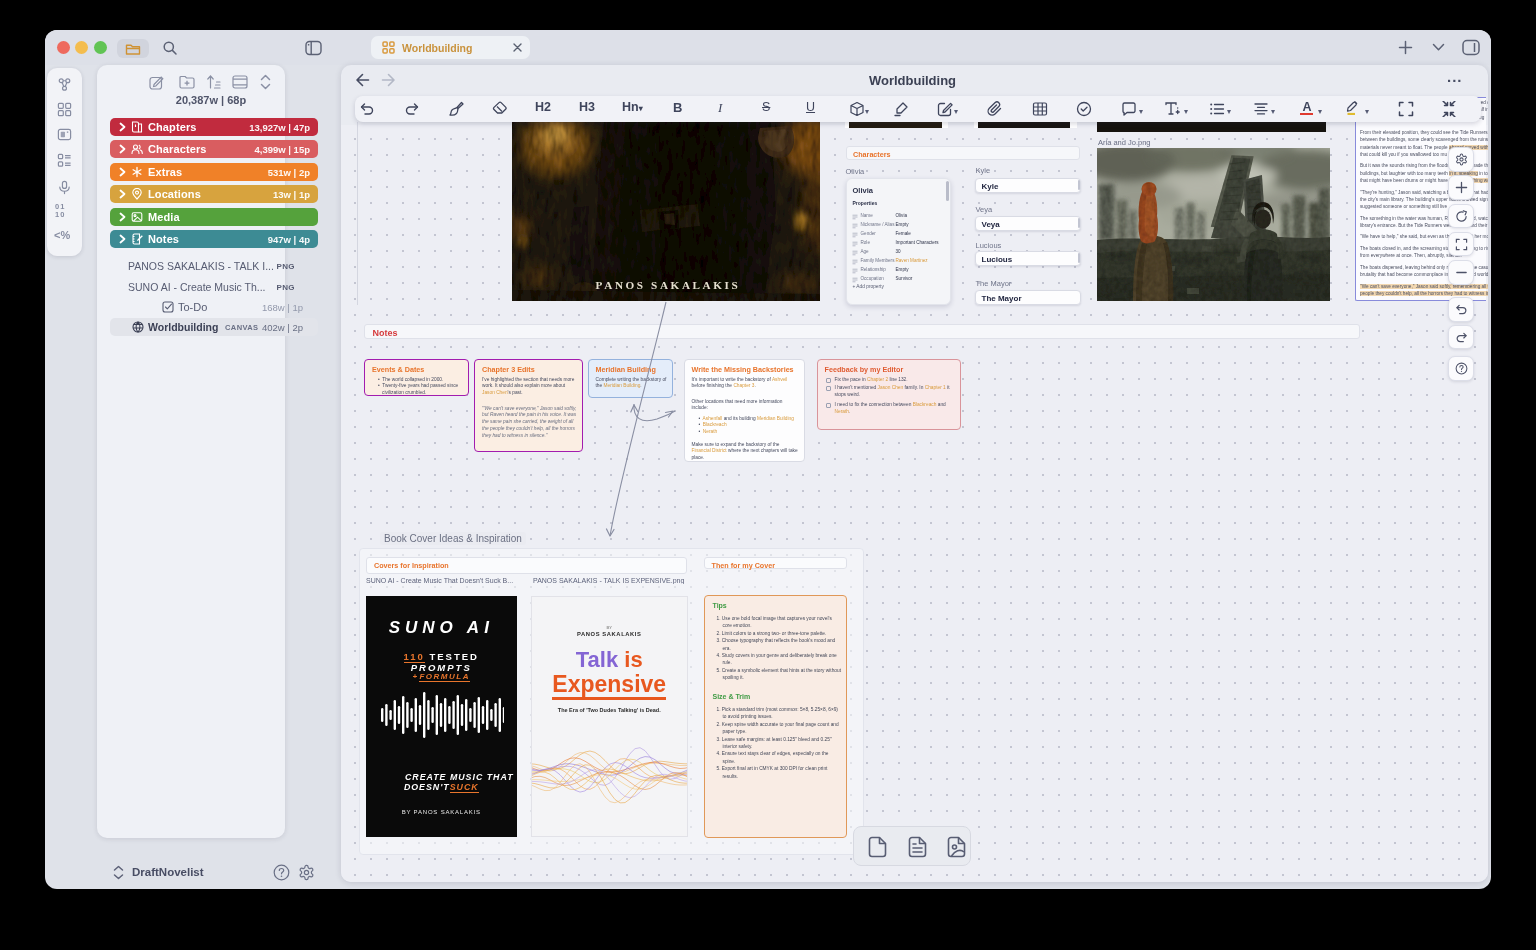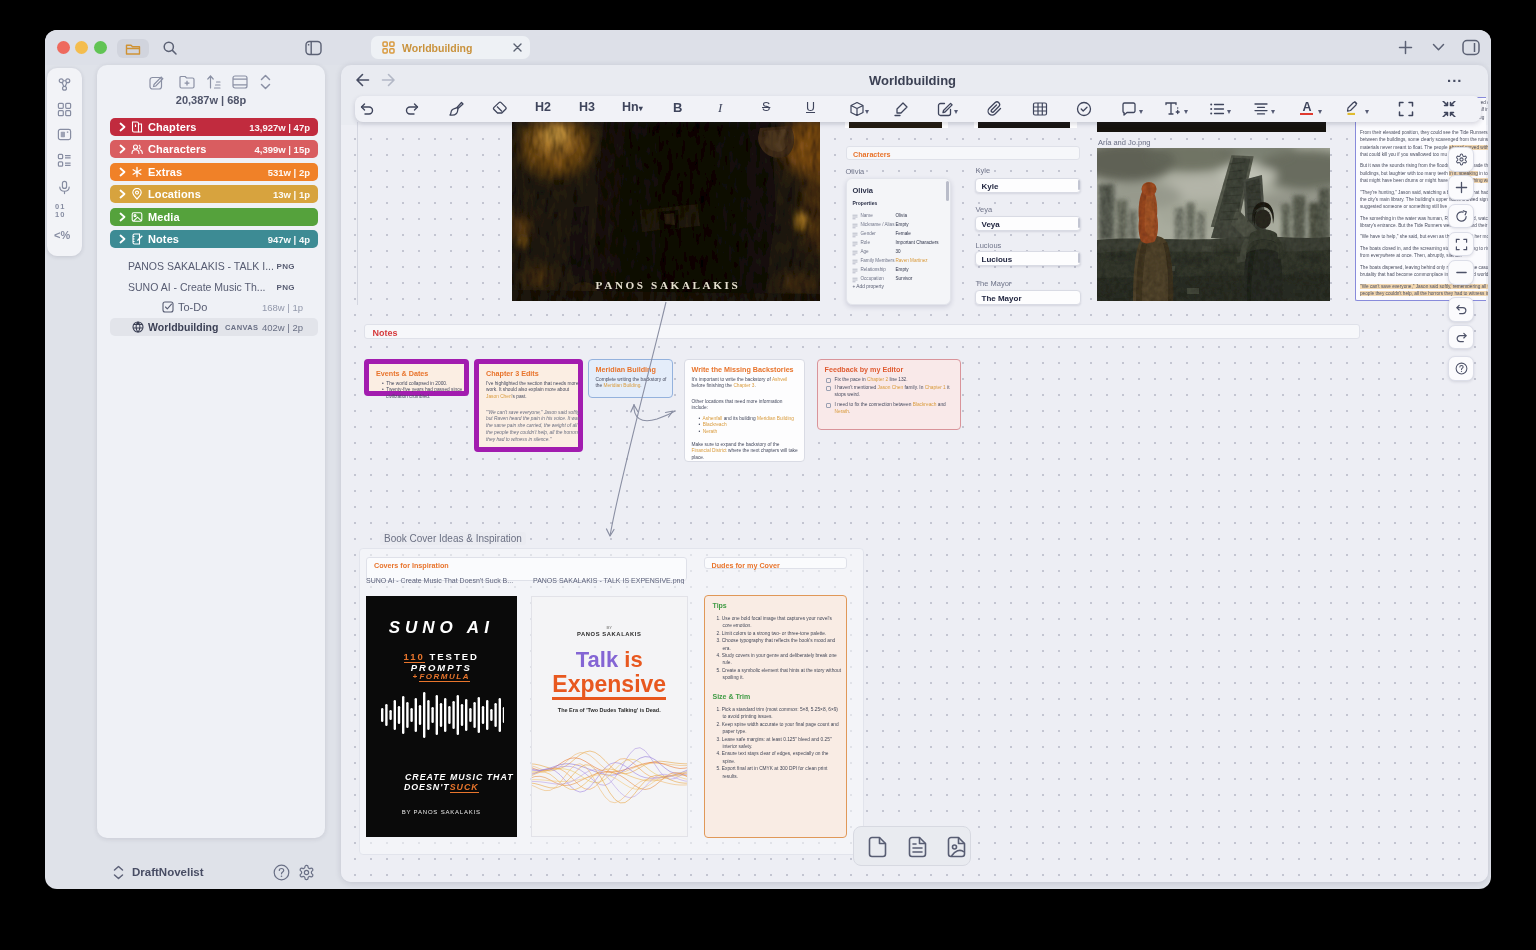--- a/index.html
+++ b/index.html
@@ -7,40 +7,40 @@
   .abs { position:absolute; }
   #win { position:absolute; left:45px; top:30px; width:1446px; height:859px; background:#dfe2e9; border-radius:12px; overflow:hidden; }
   
   .tl { position:absolute; top:11px; width:13px; height:13px; border-radius:50%; }
   #tabbar { position:absolute; left:0; top:0; width:100%; height:35px; background:#dde0e8; }
   #tab { position:absolute; left:326px; top:6px; width:159px; height:23px; background:#eef1f5; border-radius:7px; }
   
   #rail { position:absolute; left:2px; top:38px; width:35px; height:188px; background:#f2f3f7; border-radius:10px; box-shadow:0 1px 4px rgba(30,30,60,.14); }
   .railic { position:absolute; left:10px; width:15px; height:15px; color:#878da2; }
   
-  #side { position:absolute; left:52px; top:35px; width:228px; height:773px; background:#eff1f6; border-radius:10px; box-shadow:0 1px 5px rgba(30,30,60,.12); }
+  #side { position:absolute; left:52px; top:35px; width:188px; height:773px; background:#eff1f6; border-radius:10px; box-shadow:0 1px 5px rgba(30,30,60,.12); }
   .catrow { position:absolute; left:13px; width:208px; height:18px; border-radius:5px; color:#fff; }
   .catrow .chev { position:absolute; left:7px; top:4px; width:10px; height:10px; }
   .catrow .cic { position:absolute; left:21px; top:3px; width:12px; height:12px; }
   .catrow .lbl { position:absolute; left:38px; top:3px; font-size:11px; font-weight:bold; letter-spacing:.1px; }
   .catrow .cnt { position:absolute; right:8px; top:4px; font-size:9.5px; font-weight:bold; color:rgba(255,255,255,.95); }
   .filerow { position:absolute; left:13px; width:208px; height:19px; }
   .ftxt { font-size:11px; color:#575c72; }
   
   #canvas { position:absolute; left:296px; top:35px; width:1147px; height:817px; background:#e9ebf1; border-radius:10px; box-shadow:0 1px 6px rgba(30,30,60,.15); overflow:hidden; }
   #dots { position:absolute; left:0; top:60px; width:1147px; height:757px; background:#edeef4;
      background-image:radial-gradient(circle, #c3c5d1 1px, rgba(0,0,0,0) 1.2px); background-size:16px 16px; background-position:6px 6px; }
   #toolbar { position:absolute; left:14px; top:31px; width:1126px; height:26px; background:#f1f2f7; border-radius:8px; box-shadow:0 2px 5px rgba(40,40,70,.18); }
   .tbi { position:absolute; top:5px; width:16px; height:16px; color:#3f455c; }
   .caret { position:absolute; width:7px; height:7px; color:#565b74; }
   
   .seclabel { font-weight:bold; color:#e8742c; }
   .secbar { position:absolute; background:#f6f7fa; border:1px solid #dfe1e9; border-radius:3px; }
   .ncard { position:absolute; border-radius:4px; }
-  .peach { background:#fbeee3; border:5px solid #a21caf; }
+  .peach { background:#fbeee3; border:1px solid #a21caf; }
   .blue  { background:#e4edfa; border:1px solid #94b2dd; }
   .white { background:#fdfdfe; border:1px solid #d9dbe4; }
   .pink  { background:#f9e9e9; border:1px solid #d9949a; }
   .ntitle { font-size:7.2px; font-weight:bold; color:#e8742c; white-space:nowrap; }
   .ntext { font-size:4.8px; color:#454a5e; line-height:6.8px; }
   .olink { color:#d99b3c; }
   .inp { position:absolute; background:#fdfdfe; border:1px solid #d9dbe4; border-radius:4px; box-shadow:0 1px 2px rgba(40,40,70,.12); font-weight:bold; font-size:8px; color:#222741; }
   .clabel { position:absolute; font-size:7.5px; color:#70758a; }
   .rbtn { position:absolute; left:1107px; width:25.5px; height:24.5px; background:#fbfbfd; border:1px solid #dcdee8; border-radius:7px; box-shadow:0 1px 3px rgba(40,40,70,.13); }
   .rbtn svg { position:absolute; left:5.5px; top:5px; width:13px; height:13px; color:#4d5268; }
@@ -622,25 +622,25 @@
     </div>
     <svg class="abs" style="left:0; top:0; pointer-events:none;" width="1143" height="817" viewBox="0 0 1143 817" fill="none">
       <path d="M325 237 C312 292 278 418 269 471" stroke="#8a8fa3" stroke-width="1.1"></path>
       <path d="M269 471 L265.5 464 M269 471 L273 464.5" stroke="#8a8fa3" stroke-width="1.2" stroke-linecap="round"></path>
       <path d="M293 339 C292 353 300 359 316 354 C324 351 331 348 334 346" stroke="#8a8fa3" stroke-width="1.1"></path>
       <path d="M293 340 L289.8 347 M293 340 L296.8 346.5" stroke="#8a8fa3" stroke-width="1.2" stroke-linecap="round"></path>
       <path d="M332 346 L324.5 347.5 M332 346 L327.5 352" stroke="#8a8fa3" stroke-width="1.2" stroke-linecap="round"></path>
     </svg>
     <div class="abs" style="left:20px; top:467px; font-size:10px; color:#6b7083; background:#eaebf1; padding:1px 4px; border-radius:3px;margin-left:19px;">Book Cover Ideas &amp; Inspiration</div>
     <div class="abs" style="left:18px; top:483px; width:504.5px; height:307px; background:rgba(248,249,252,.55); border:1px solid #e2e4ec; border-radius:4px;"></div>
-    <div class="secbar" style="left:25px; top:492px; width:321px; height:24px; background:#fafbfd;">
+    <div class="secbar" style="left:25px; top:492px; width:321px; height:17px; background:#fafbfd;">
         <span class="seclabel" style="position:absolute; left:7px; top:2.5px; font-size:7.2px;">Covers for Inspiration</span>
       </div>
     <div class="secbar" style="left:362.5px; top:492px; width:143.5px; height:12px; background:#fafbfd;">
-        <span class="seclabel" style="position:absolute; left:7px; top:2.5px; font-size:7.2px;">Dudes for my Cover</span>
+        <span class="seclabel" style="position:absolute; left:7px; top:2.5px; font-size:7.2px;">Then for my Cover</span>
       </div>
     <div class="abs" style="left:25px; top:512px; width:152px; font-size:7px; color:#5c617a; white-space:nowrap; overflow:hidden;">SUNO AI - Create Music That Doesn't Suck B...</div>
     <div class="abs" style="left:192px; top:512px; width:156px; font-size:7px; color:#5c617a; white-space:nowrap; overflow:hidden;">PANOS SAKALAKIS - TALK IS EXPENSIVE.png</div>
 
     <div class="abs" style="left:24.5px; top:530.5px; width:151.5px; height:241.5px; background:#0a0a0a; overflow:hidden;">
       <div style="position:absolute; left:0; top:22px; width:100%; text-align:center; font-size:17px; font-weight:bold; font-style:italic; color:#fff; letter-spacing:5px;">SUNO AI</div>
       <div style="position:absolute; left:0; top:55px; width:100%; text-align:center; font-size:9.5px; font-weight:bold; color:#fff; letter-spacing:2px;"><span style="color:#e8752c; border-bottom:1.5px solid #e8752c;">110</span> TESTED</div>
       <div style="position:absolute; left:0; top:66px; width:100%; text-align:center; font-size:9.5px; font-weight:bold; font-style:italic; color:#fff; letter-spacing:2px;">PROMPTS</div>
       <div style="position:absolute; left:0; top:76px; width:100%; text-align:center; font-size:8px; font-weight:bold; font-style:italic; color:#e8752c;">+ <span style="border-bottom:1.2px solid #e8752c; letter-spacing:1.5px;">FORMULA</span></div>
       <svg style="position:absolute; left:14px; top:93px;" width="124" height="52" viewBox="0 0 124 52">

